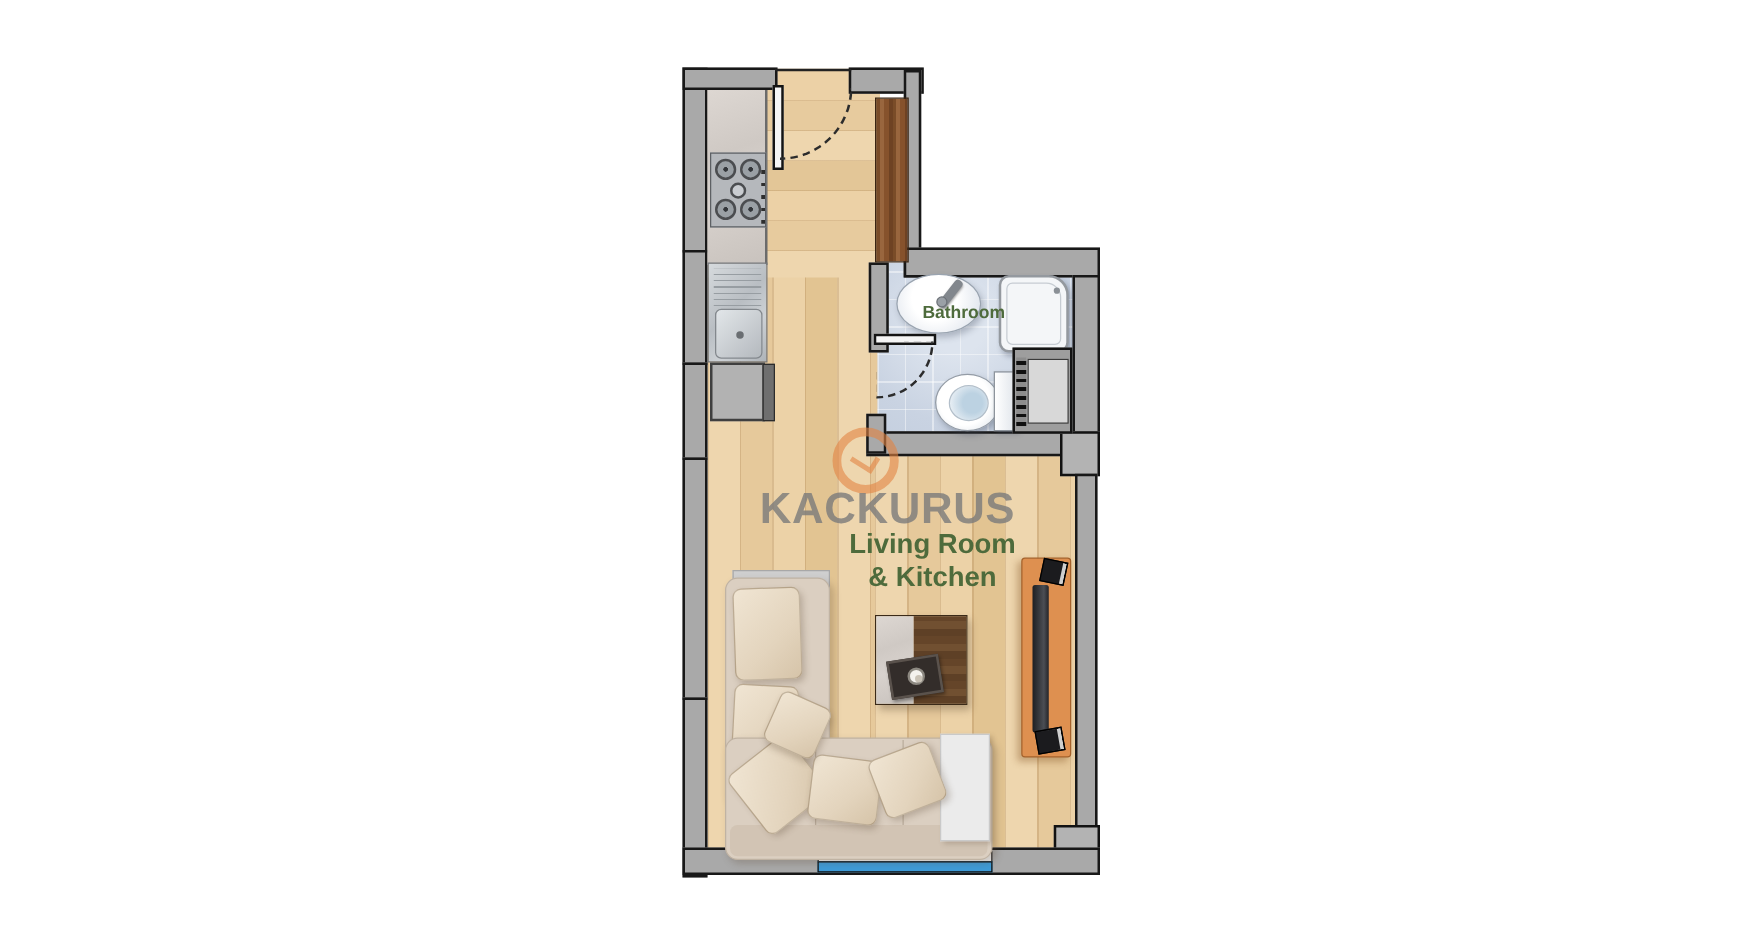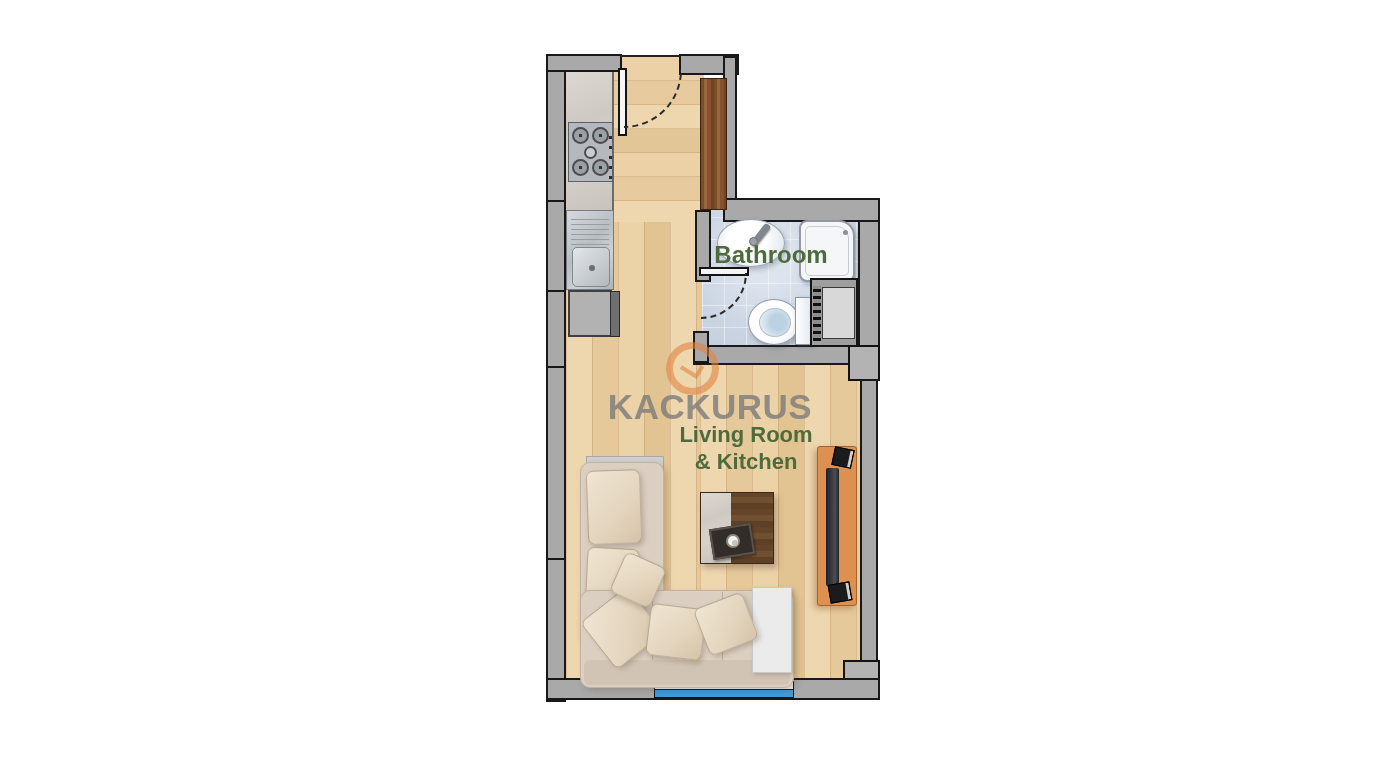--- a/index.html
+++ b/index.html
@@ -124,21 +124,21 @@
 
   <div class="abs" style="left:810px;top:278px;width:48px;height:69px;background:#9e9e9e;border:2px solid #141414;">
     <div class="abs" style="left:10px;top:7px;width:33px;height:52px;background:#d8d8d8;border:1px solid #3a3a3a;"></div>
     <div class="abs" style="left:1px;top:6px;width:8px;height:55px;
                 background:repeating-linear-gradient(0deg,#101010 0 3px,#8d8d8d 3px 7px);"></div>
   </div>
 
   <div class="abs doorleaf" style="left:699px;top:267px;width:50px;height:9px;"></div>
   <div class="abs dash-arc" style="left:701px;top:273px;width:46px;height:46px;"></div>
 
-  <div class="abs roomlabel" style="left:704px;top:241px;width:134px;font-size:24px;">Bathroom</div>
+  <div class="abs roomlabel" style="left:704px;top:241px;width:134px;font-size:14px;">Bathroom</div>
 
   <div class="abs" style="left:586px;top:456px;width:78px;height:22px;background:#cfcfcf;border:1px solid #a8a8a8;"></div>
 
   <div class="abs" style="left:580px;top:462px;width:84px;height:182px;background:#dbcfc1;border:1px solid #c0b3a3;
               border-radius:10px;box-shadow:3px 3px 6px rgba(90,70,50,0.25);"></div>
   <div class="abs pillow" style="left:587px;top:470px;width:54px;height:74px;transform:rotate(-2deg);"></div>
   <div class="abs pillow" style="left:586px;top:548px;width:52px;height:66px;transform:rotate(3deg);"></div>
 
   <div class="abs" style="left:580px;top:590px;width:214px;height:98px;background:#dbcfc1;border:1px solid #c0b3a3;
               border-radius:10px;box-shadow:3px 3px 6px rgba(90,70,50,0.25);"></div>

